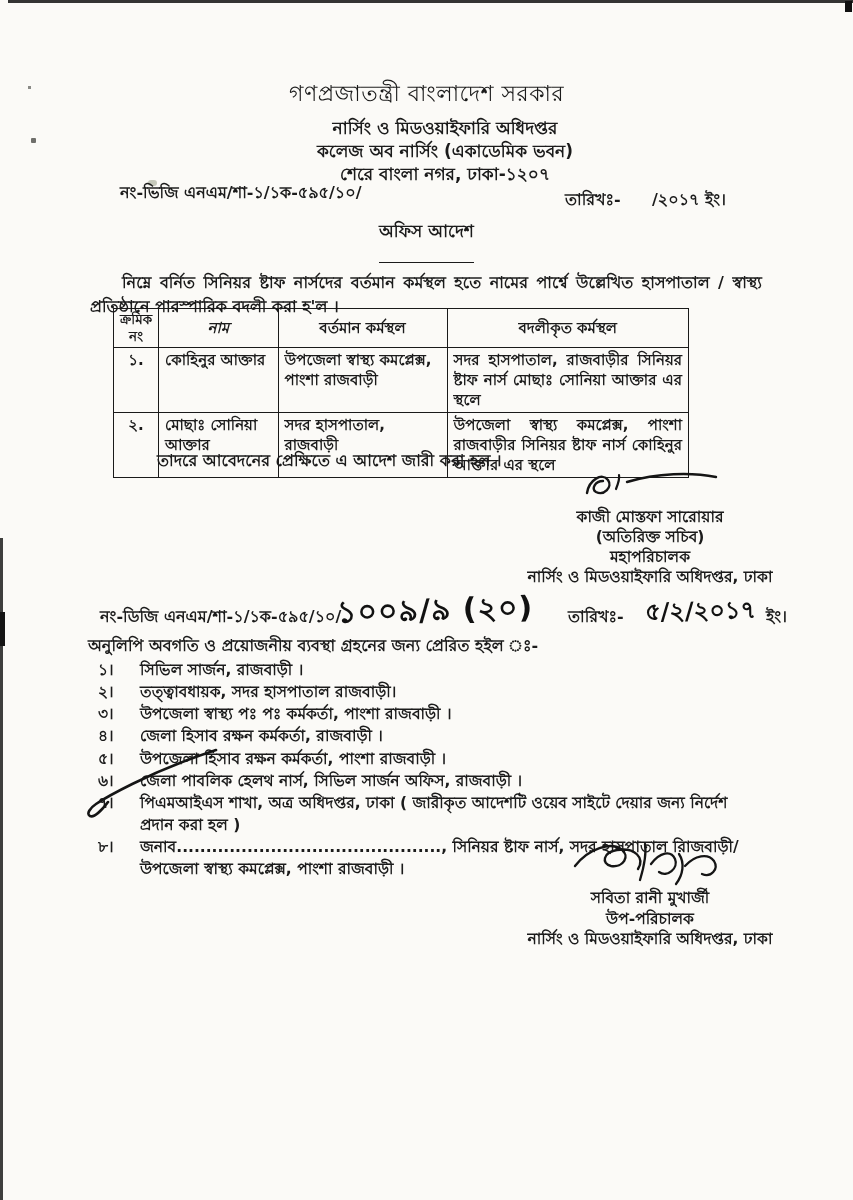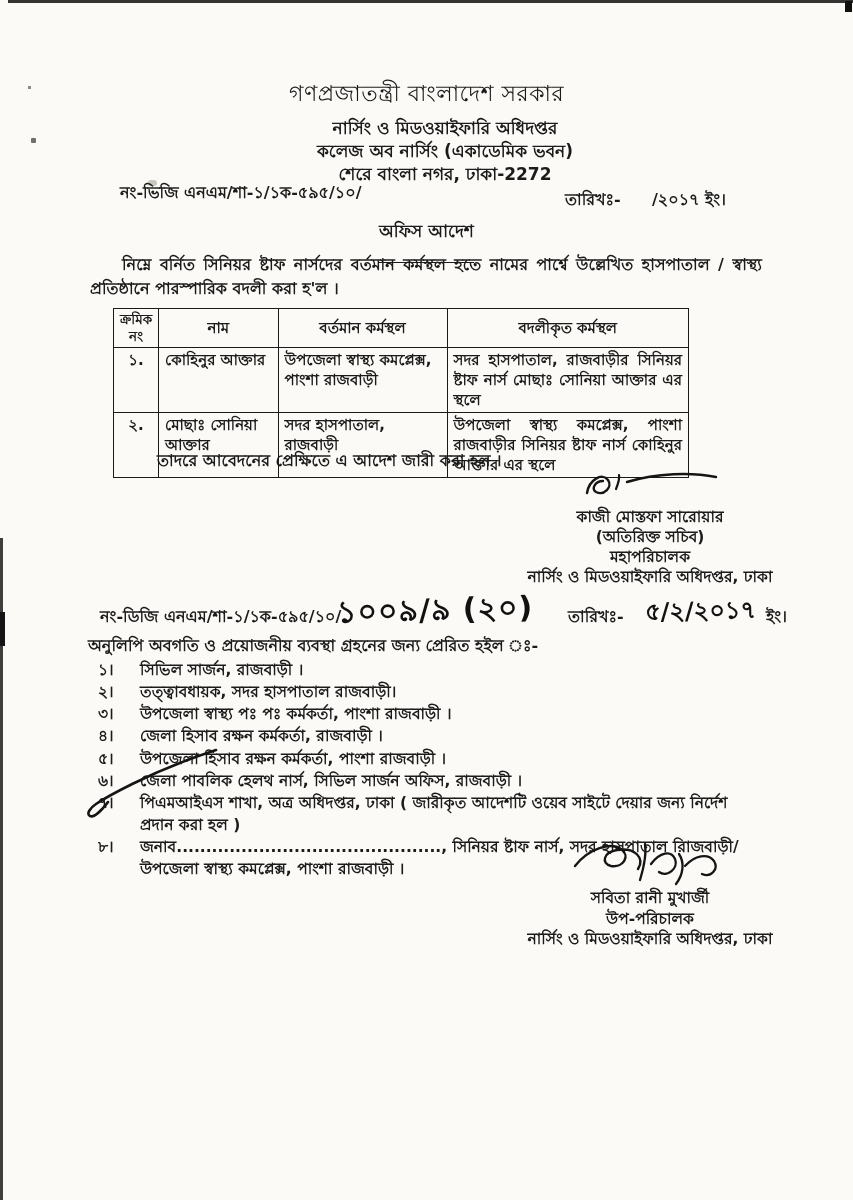--- a/index.html
+++ b/index.html
@@ -24,29 +24,29 @@
   .header .l1 { font-size:22px; font-weight:400; letter-spacing:.5px; margin-bottom:4px; }
   .header .l  { font-size:17px; font-weight:600; line-height:23px;margin-left:37px; }
 
   .ref-memo1 { position:absolute; left:120px; top:180px; font-size:16px; font-weight:600; }
   .ref-date-label1 { position:absolute; left:565px; top:187px; font-size:16px; font-weight:600; }
   .ref-date-value1 { position:absolute; left:652px; top:187px; font-size:16px; font-weight:600; }
 
   .doc-title { position:absolute; left:0; top:218px; width:100%; text-align:center; }
   .doc-title span { display:inline-block; font-size:17px; font-weight:700; border-bottom:1.6px solid #1b1b1b; padding-bottom:16px; }
 
-  .para { position:absolute; left:90px; top:253px; width:672px; font-size:16px; font-weight:600;
+  .para { position:absolute; left:90px; top:271px; width:672px; font-size:16px; font-weight:600;
           line-height:24px; text-align:justify; text-indent:32px; }
 
   table.order { position:absolute; left:113px; top:308px; width:576px; border-collapse:collapse; }
   table.order th, table.order td { border:1.7px solid #1a1a1a; font-size:15px; font-weight:600;
           line-height:20px; padding:2px 6px; vertical-align:top; }
   table.order th { text-align:center; vertical-align:middle; line-height:17px; }
   table.order th.c1 { width:45px; font-size:13.5px; }
-  table.order th.c2 { width:133px; }
+  table.order th.c2 { width:133px;font-style:italic; }
   table.order th.c3 { width:190px; }
   table.order th.c4 { width:280px; }
   table.order td.sl { text-align:center; }
   table.order td.just { text-align:justify;margin-left:7px; }
   table.order tr.r1 td { height:46px; }
   table.order tr.r2 td { height:44px; }
 
   .closing { position:absolute; left:120px; top:448px; font-size:16px; font-weight:600;margin-left:37px; }
 
   .sig-top { position:absolute; left:505px; top:466px; width:290px; text-align:center; }
@@ -84,21 +84,21 @@
   <div class="edge-left-blob"></div>
   <div class="speck1"></div>
   <div class="speck2"></div>
   <div class="speck3"></div>
   <div class="speck4"></div>
 
   <div class="header">
     <div class="l1">গণপ্রজাতন্ত্রী বাংলাদেশ সরকার</div>
     <div class="l">নার্সিং ও মিডওয়াইফারি অধিদপ্তর</div>
     <div class="l">কলেজ অব নার্সিং (একাডেমিক ভবন)</div>
-    <div class="l">শেরে বাংলা নগর, ঢাকা-2272</div>
+    <div class="l">শেরে বাংলা নগর, ঢাকা-১২০৭</div>
   </div>
 
   <div class="ref-memo1">নং-ভিজি এনএম/শা-১/১ক-৫৯৫/১০/</div>
   <div class="ref-date-label1">তারিখঃ-</div>
   <div class="ref-date-value1">/২০১৭ ইং।</div>
 
   <div class="doc-title">
     <span>অফিস আদেশ</span>
   </div>
 

